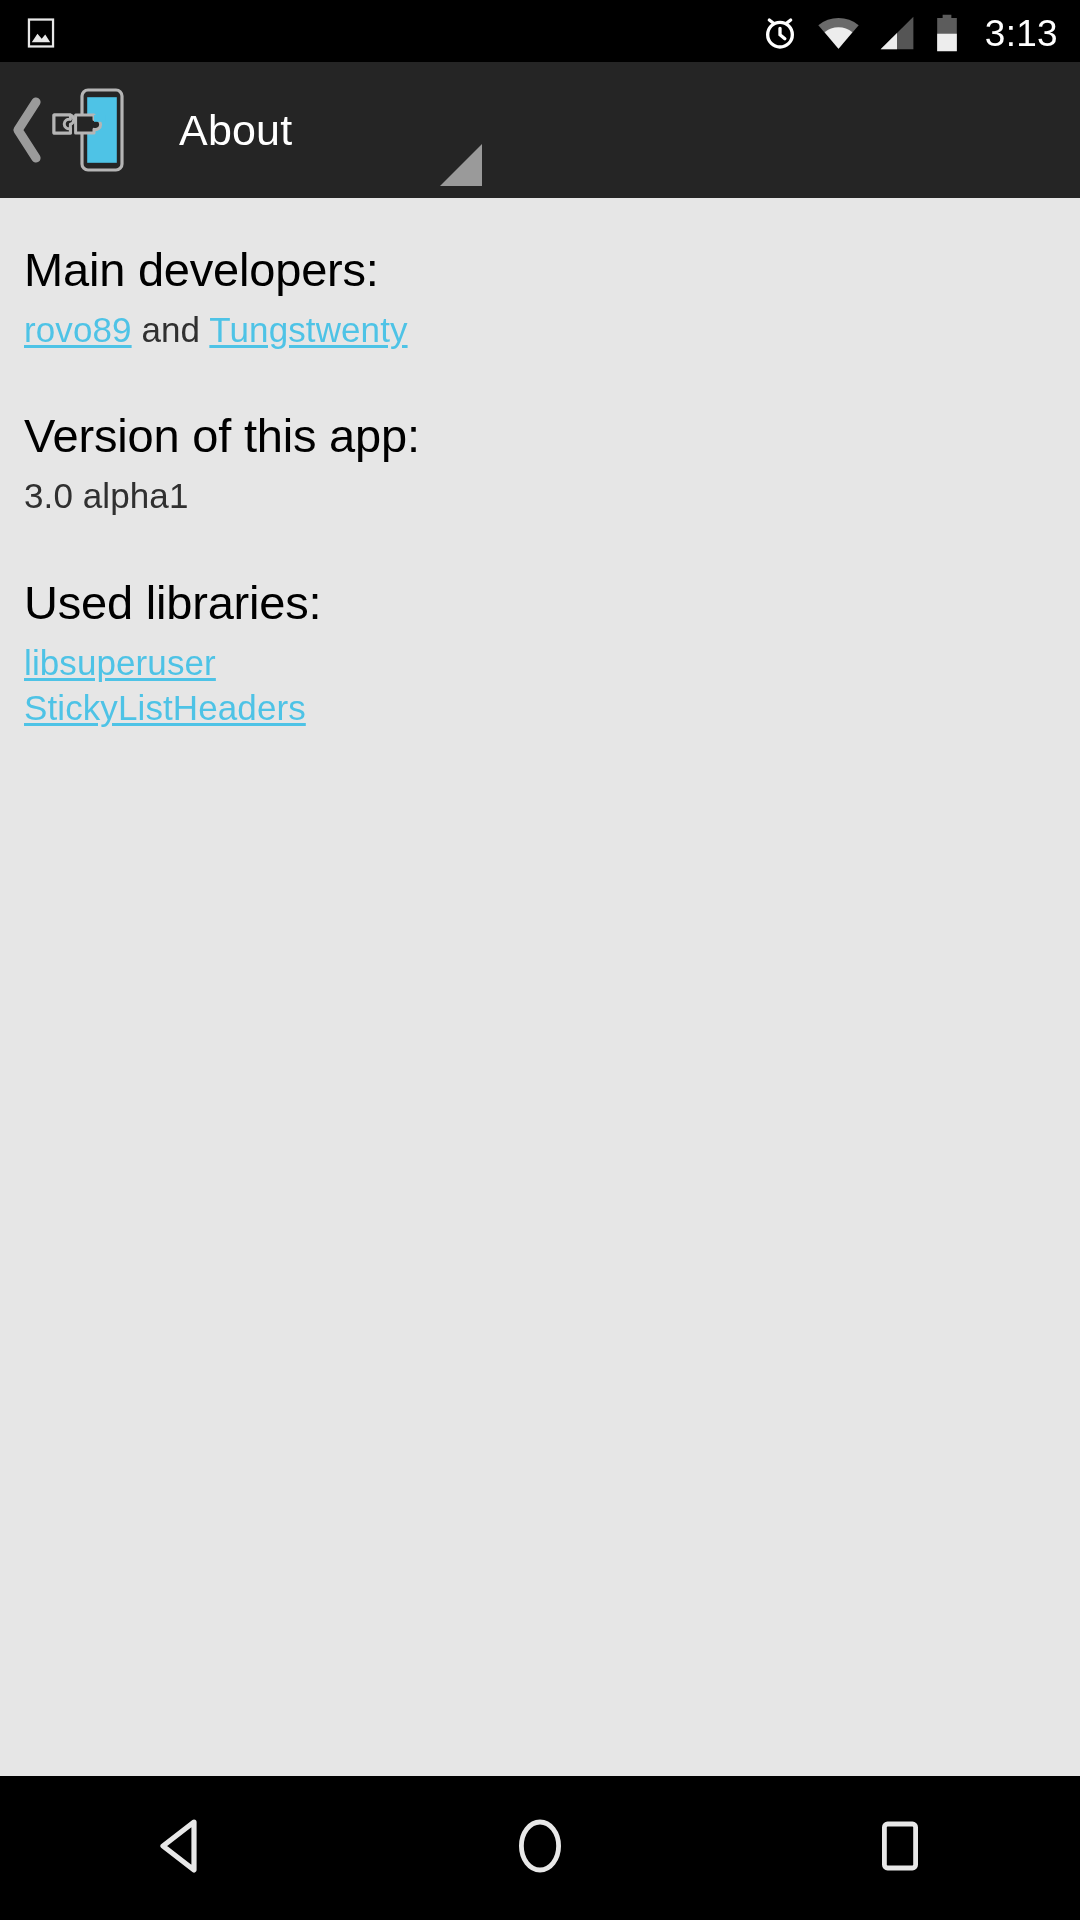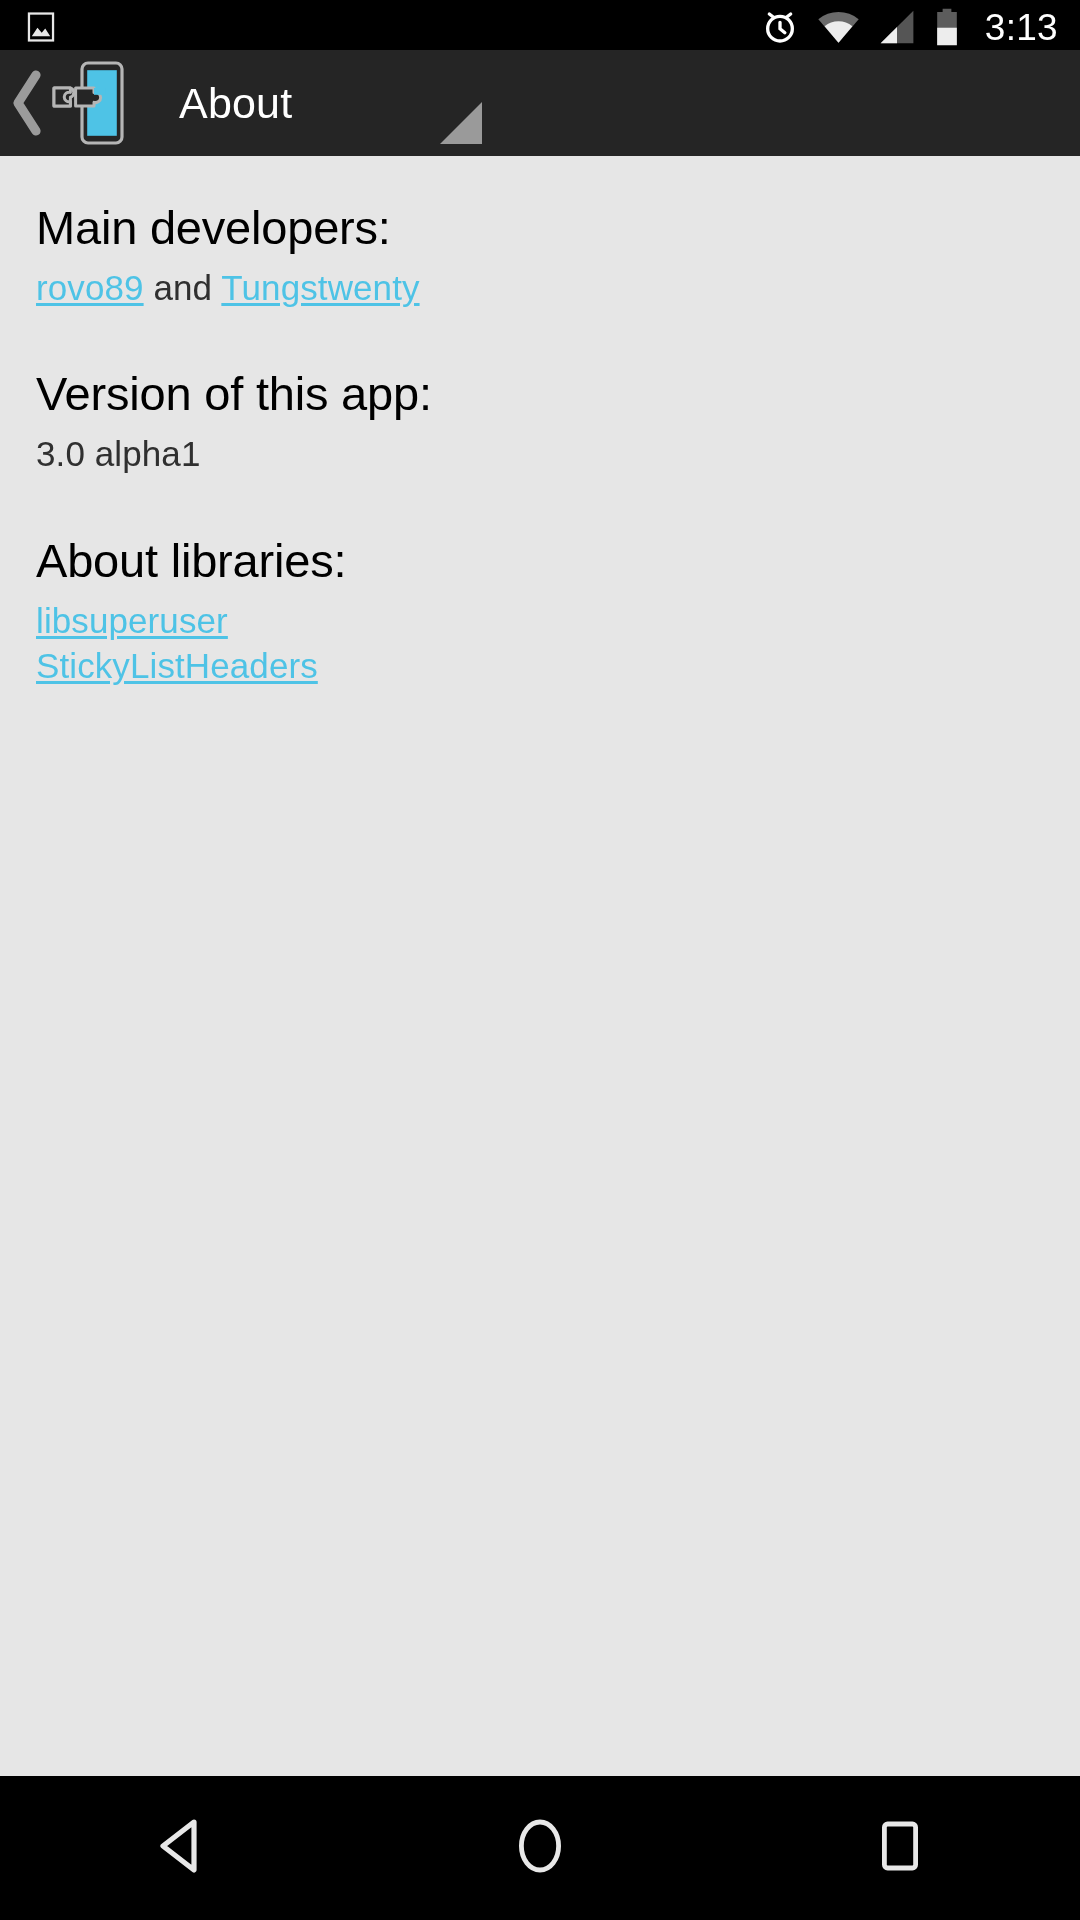--- a/index.html
+++ b/index.html
@@ -16,21 +16,21 @@
     position: relative;
     width: 1080px;
     height: 1920px;
     background: #e6e6e6;
     display: flex;
     flex-direction: column;
   }
 
   
   #status-bar {
-    height: 50px;
+    height: 62px;
     background: #000000;
     display: flex;
     align-items: center;
     padding: 4px 22px 0 24px;
     flex: 0 0 auto;
   }
   .status-left {
     display: flex;
     align-items: center;
     gap: 14px;
@@ -49,21 +49,21 @@
     color: #ffffff;
     font-size: 37px;
     font-weight: 400;
     letter-spacing: 0.3px;
     margin-left: 8px;
     line-height: 1;
   }
 
   
   #app-bar {
-    height: 106px;
+    height: 136px;
     background: #252525;
     display: flex;
     align-items: center;
     padding-left: 10px;
     flex: 0 0 auto;
     position: relative;
   }
   #up-nav {
     display: flex;
     align-items: center;
@@ -88,21 +88,21 @@
     width: 0;
     height: 0;
     border-left: 42px solid transparent;
     border-bottom: 42px solid #9a9a9a;
   }
 
   
   #content {
     flex: 1 1 auto;
     background: #e6e6e6;
-    padding: 46px 24px 0 36px;
+    padding: 46px 24px 0 24px;
     overflow: hidden;
   }
   .section { margin-bottom: 58px; }
   .section:last-child { margin-bottom: 0; }
 
   .section-heading {
     color: #000000;
     font-size: 47px;
     font-weight: 400;
     line-height: 1.12;
@@ -232,21 +232,21 @@
       <div class="section-body"><a class="link">rovo89</a><span class="plain"> and </span><a class="link">Tungstwenty</a></div>
     </div>
 
     <div class="section">
       <div class="section-heading">Version of this app:</div>
       <div class="section-body plain">3.0 alpha1</div>
     </div>
 
 
     <div class="section">
-      <div class="section-heading">About libraries:</div>
+      <div class="section-heading">Used libraries:</div>
       <div class="section-body">
           <a class="link lib-line">libsuperuser</a>
           <a class="link lib-line">StickyListHeaders</a>
         </div>
     </div>
 
   </div>
 
   <div id="nav-bar">
     <div class="nav-btn">

